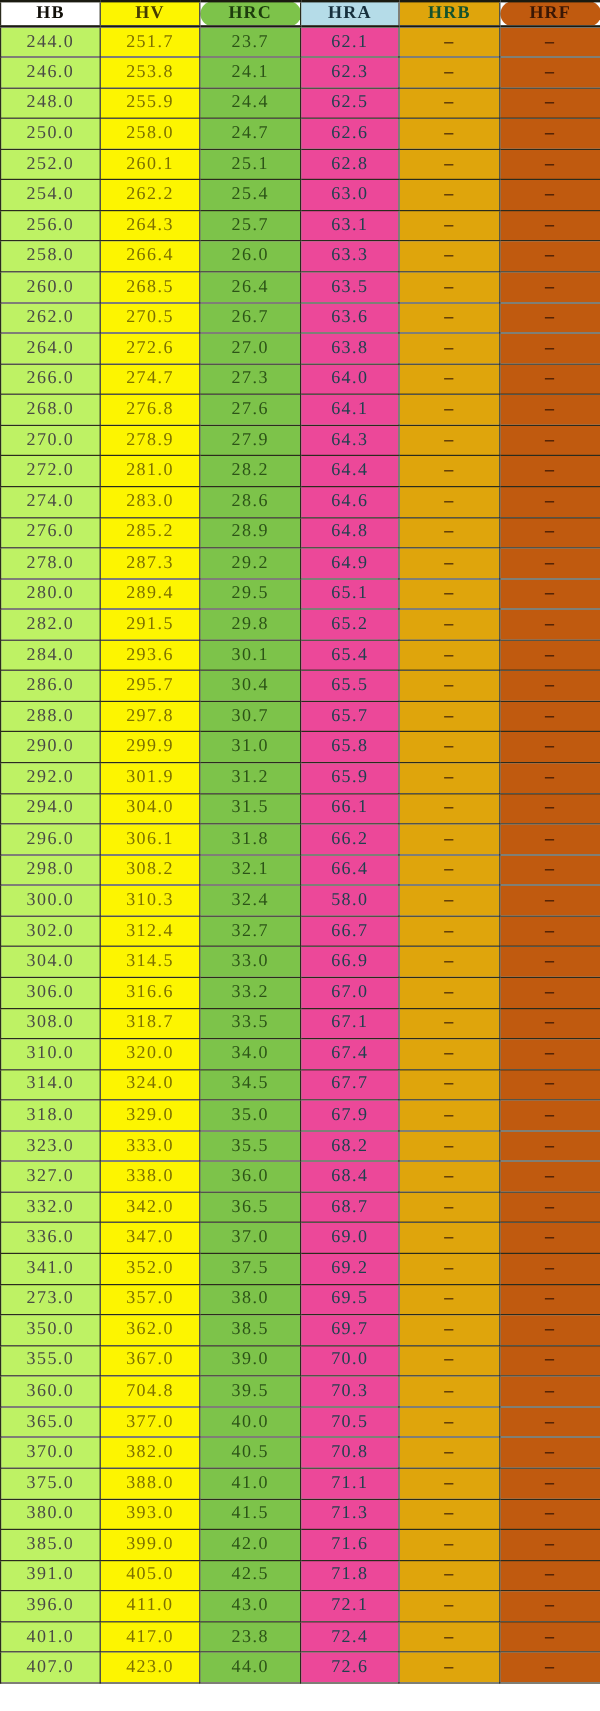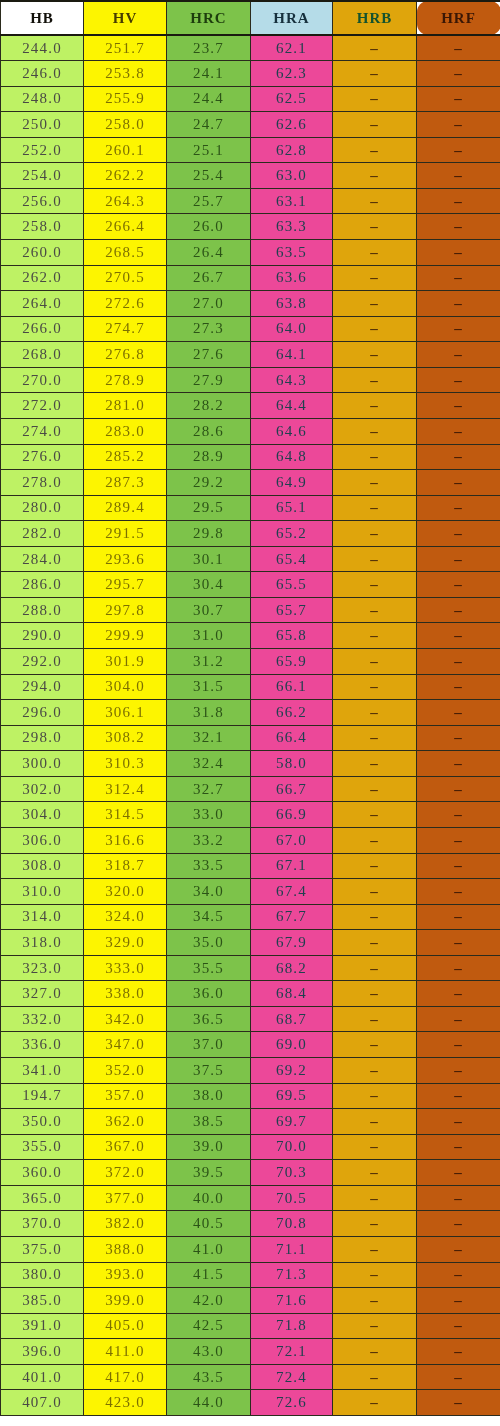--- a/index.html
+++ b/index.html
@@ -43,21 +43,21 @@
     background: #fdfdfb;
     color: #111008;
     font-size: 16px;
     font-weight: normal;
     letter-spacing: 3px;
     border-bottom: 1px solid #26261a;
   }
 
   
   tr.code-row th {
-    height: 34px;
+    height: 21px;
     font-size: 15px;
     font-weight: bold;
     letter-spacing: 1px;
     border-top: 2px solid #1a1a10;
     border-bottom: 2px solid #1a1a10;
   }
   th.h-hb  { background:#ffffff; color:#12100a; }
   th.h-hv  { background:#fdf500; color:#463c00; }
   th.h-hrc { background:#7dc34a; color:#1d3d0d; }
   th.h-hra { background:#b5dce8; color:#16303d;margin-left:39px; }
@@ -92,21 +92,21 @@
         <col class="c-hv">
         <col class="c-hrc">
       <col class="c-hra">
         <col class="c-hrb">
         <col class="c-hrf">
     </colgroup>
     <thead>
       <tr class="code-row" id="code-row">
           <th class="h-hb" style="background: rgb(255, 255, 255); color: rgb(18, 16, 10);">HB</th>
           <th class="h-hv" style="background: rgb(253, 245, 0); color: rgb(70, 60, 0);">HV</th>
-          <th class="h-hrc" style="background: rgb(125, 195, 74); color: rgb(29, 61, 13);">HRC</th>
+          <th class="h-hrc" style="background: rgb(125, 195, 74); color: rgb(29, 61, 13); border-radius: 11px;">HRC</th>
           <th class="h-hra" style="background: rgb(181, 220, 232); color: rgb(22, 48, 61);">HRA</th>
           <th class="h-hrb" style="background: rgb(223, 165, 12); color: #14532d;">HRB</th>
           <th class="h-hrf" style="background: rgb(192, 90, 15); color: rgb(58, 23, 5); border-radius: 11px;">HRF</th>
         </tr>
     </thead>
     <tbody id="tbody">
         <tr>
           <td class="d-hb">244.0</td>
           <td class="d-hv">251.7</td>
           <td class="d-hrc">23.7</td>
@@ -428,21 +428,21 @@
         </tr>
         <tr>
           <td class="d-hb">341.0</td>
           <td class="d-hv">352.0</td>
           <td class="d-hrc">37.5</td>
           <td class="d-hra">69.2</td>
           <td class="d-hrb dash">–</td>
           <td class="d-hrf dash">–</td>
         </tr>
         <tr>
-          <td class="d-hb">194.7</td>
+          <td class="d-hb">273.0</td>
           <td class="d-hv">357.0</td>
           <td class="d-hrc">38.0</td>
           <td class="d-hra">69.5</td>
           <td class="d-hrb dash">–</td>
           <td class="d-hrf dash">–</td>
         </tr>
         <tr>
           <td class="d-hb">350.0</td>
           <td class="d-hv">362.0</td>
           <td class="d-hrc">38.5</td>
@@ -453,21 +453,21 @@
         <tr>
           <td class="d-hb">355.0</td>
           <td class="d-hv">367.0</td>
           <td class="d-hrc">39.0</td>
           <td class="d-hra">70.0</td>
           <td class="d-hrb dash">–</td>
           <td class="d-hrf dash">–</td>
         </tr>
         <tr>
           <td class="d-hb">360.0</td>
-          <td class="d-hv">372.0</td>
+          <td class="d-hv">704.8</td>
           <td class="d-hrc">39.5</td>
           <td class="d-hra">70.3</td>
           <td class="d-hrb dash">–</td>
           <td class="d-hrf dash">–</td>
         </tr>
         <tr>
           <td class="d-hb">365.0</td>
           <td class="d-hv">377.0</td>
           <td class="d-hrc">40.0</td>
           <td class="d-hra">70.5</td>
@@ -518,21 +518,21 @@
           <td class="d-hb">396.0</td>
           <td class="d-hv">411.0</td>
           <td class="d-hrc">43.0</td>
           <td class="d-hra">72.1</td>
           <td class="d-hrb dash">–</td>
           <td class="d-hrf dash">–</td>
         </tr>
         <tr>
           <td class="d-hb">401.0</td>
           <td class="d-hv">417.0</td>
-          <td class="d-hrc">43.5</td>
+          <td class="d-hrc">23.8</td>
           <td class="d-hra">72.4</td>
           <td class="d-hrb dash">–</td>
           <td class="d-hrf dash">–</td>
         </tr>
         <tr>
           <td class="d-hb">407.0</td>
           <td class="d-hv">423.0</td>
           <td class="d-hrc">44.0</td>
           <td class="d-hra">72.6</td>
           <td class="d-hrb dash">–</td>

